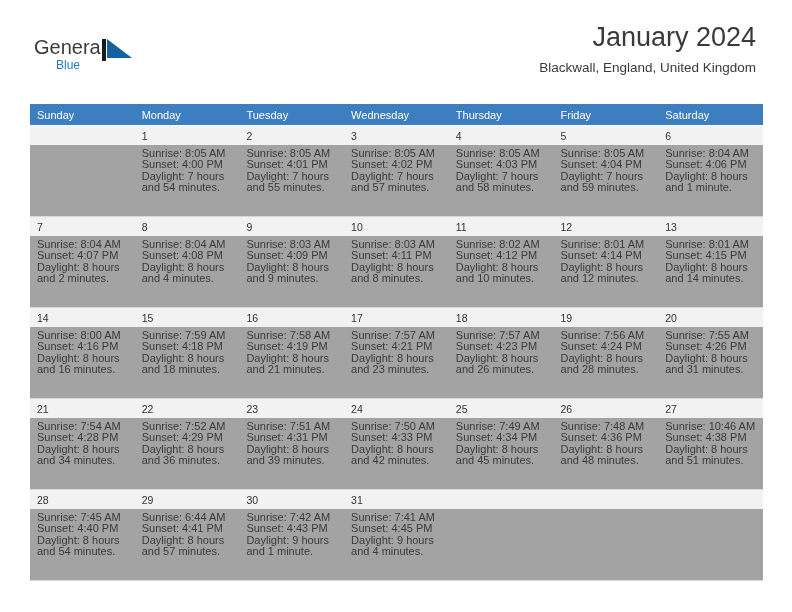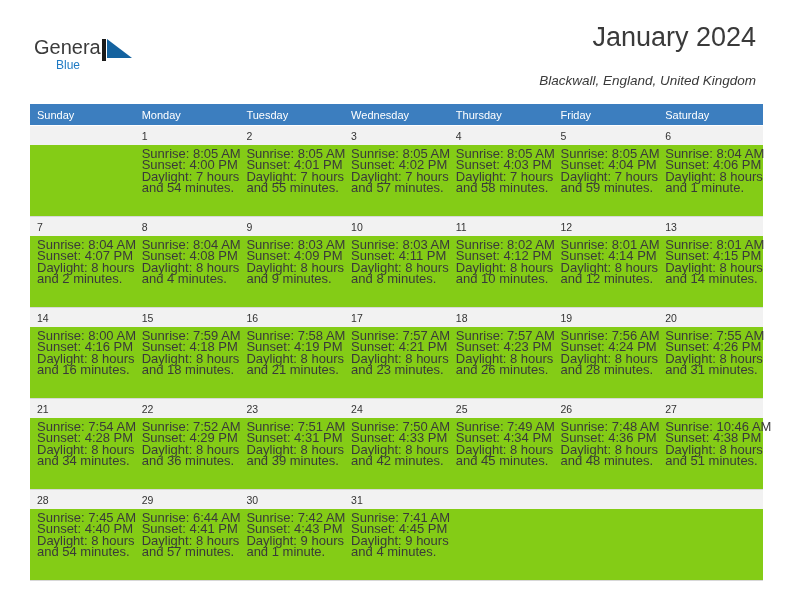--- a/index.html
+++ b/index.html
@@ -71,26 +71,25 @@
   }
   .cal-title {
     font-size: 27px;
     color: #3a3a3a;
     line-height: 34px;
     white-space: nowrap;
     font-weight: normal;
     margin: 0;
   }
   .cal-location {
-    margin-top: 19px;
+    margin-top: 6px;
     font-size: 13.5px;
     color: #3a3a3a;
     line-height: 16px;
     white-space: nowrap;
-    font-style: italic;
   }
 
   
   .calendar {
     position: absolute;
     left: 30px;
     top: 104px;
     width: 733px;
     border-collapse: collapse;
     table-layout: fixed;
@@ -114,22 +113,22 @@
     font-size: 10.5px;
     color: #333333;
     padding: 4px 0 3px 7px;
     line-height: 12px;
     vertical-align: top;
     border-top: 1px solid #ffffff;
   }
   .daynum-row td.empty { background: #f2f2f2; }
 
   .info-row td {
-    background: #84cc16;
-    font-size: 13px;
+    background: #a3a3a3;
+    font-size: 11px;
     color: #3a3a3a;
     padding: 3px 4px 10px 7px;
     line-height: 11.4px;
     vertical-align: top;
     height: 58px;
     border-bottom: 1px solid #d8d8d8;
     margin-top: 19px;
   }
   .info-row.last td { border-bottom: 1px solid #d8d8d8; }
   .info-line { display: block; white-space: nowrap; }

